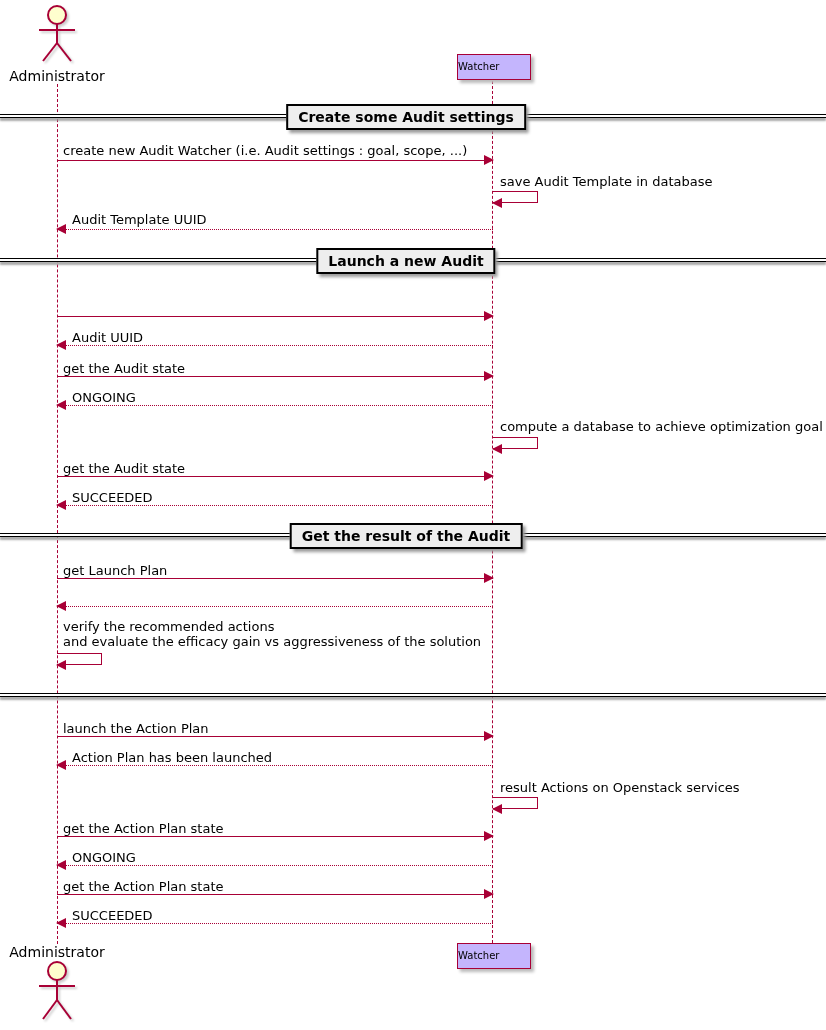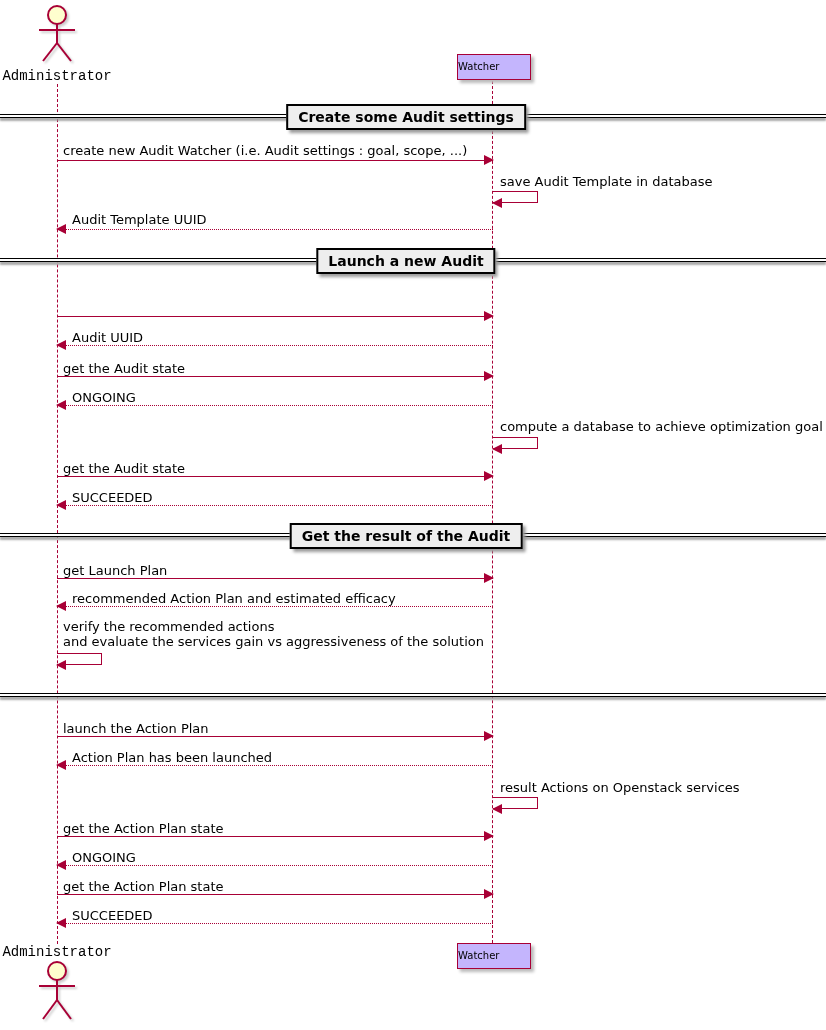--- a/index.html
+++ b/index.html
@@ -1,19 +1,19 @@
 <!DOCTYPE html>
 <html><head>
 <meta charset="utf-8">
 <style>
   html,body{margin:0;padding:0;background:#fff;}
   #diagram{position:relative;width:826px;height:1030px;background:#fff;overflow:hidden;
            font-family:"DejaVu Sans","Liberation Sans",sans-serif;color:#000;}
   .actor-svg{position:absolute;filter:drop-shadow(2px 2px 1px #ccc);}
-  .actor-label{position:absolute;left:57px;transform:translateX(-50%);font-size:14px;white-space:nowrap;z-index:2;font-family:Liberation Mono, monospace;}
+  .actor-label{position:absolute;left:57px;transform:translateX(-50%);font-size:14px;white-space:nowrap;z-index:2;}
   .participant{position:absolute;left:457px;width:72px;height:24px;background:#c4b5fd;border:1.8px solid #A80036;
                text-align:left;line-height:24px;font-size:10px;box-shadow:3px 3px 3px #bbb;z-index:2;}
   .lifeline{position:absolute;width:0;border-left:1px dashed #A80036;z-index:0;}
   .divider-line{position:absolute;left:0;width:826px;height:2px;background:#fff;
                 border-top:1px solid #000;border-bottom:1px solid #000;
                 box-shadow:0 3px 2px rgba(150,150,150,.8);z-index:1;}
   .divider-box{position:absolute;left:406px;transform:translateX(-50%);background:#EEEEEE;border:2px solid #000;
                font-weight:bold;font-size:14px;padding:3px 10px;box-shadow:3px 3px 3px #999;
                white-space:nowrap;z-index:3;}
   .msg-label{position:absolute;font-size:13px;line-height:15px;white-space:pre;z-index:2;}
@@ -102,27 +102,26 @@
     </div>
 
   <div class="divider-line" style="top:533px"></div>
   <div class="divider-box" style="top:523px">Get the result of the Audit</div>
 
   <div class="msg-label" style="left:63px;top:563px">get Launch Plan</div>
   <div class="arrow solid" style="top:578px">
       <span class="head-r"></span>
     </div>
 
-  <div class="msg-label" style="left:72px;top:591px">recommended Action Plan and estimated efficacy</div>
   <div class="arrow dotted" style="top:606px">
       <span class="head-l"></span>
     </div>
 
   <div class="msg-label" style="left:63px;top:619px">verify the recommended actions
-and evaluate the services gain vs aggressiveness of the solution</div>
+and evaluate the efficacy gain vs aggressiveness of the solution</div>
   <div class="selfloop" style="left:57px;top:653px">
       <span class="head-l"></span>
     </div>
 
   <div class="divider-line" style="top:693px"></div>
 
   <div class="msg-label" style="left:63px;top:721px">launch the Action Plan</div>
   <div class="arrow solid" style="top:736px">
       <span class="head-r"></span>
     </div>

